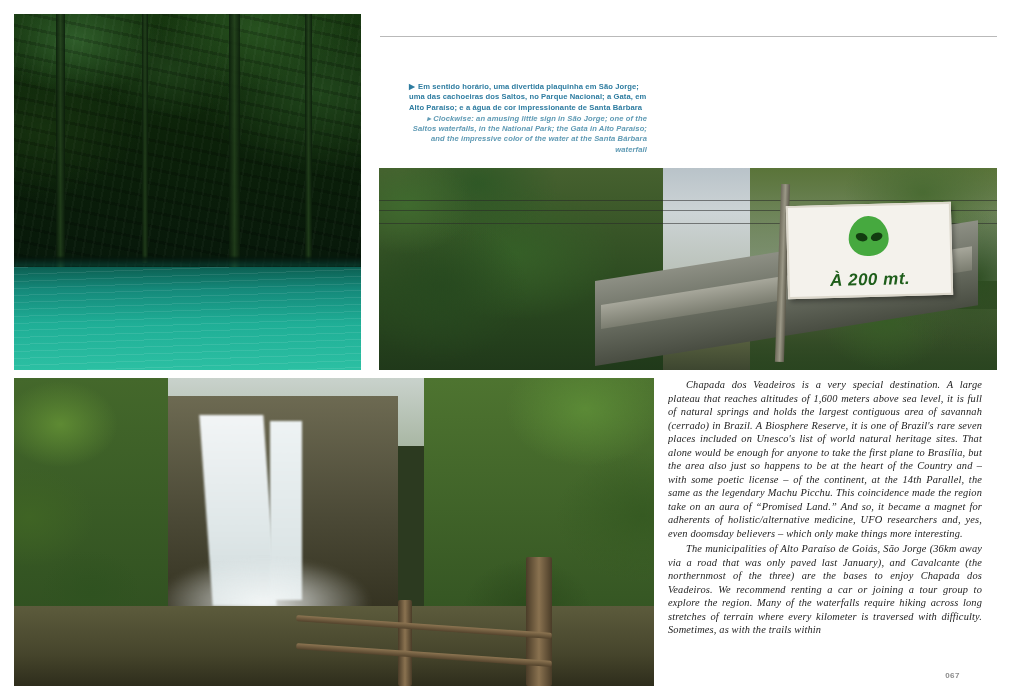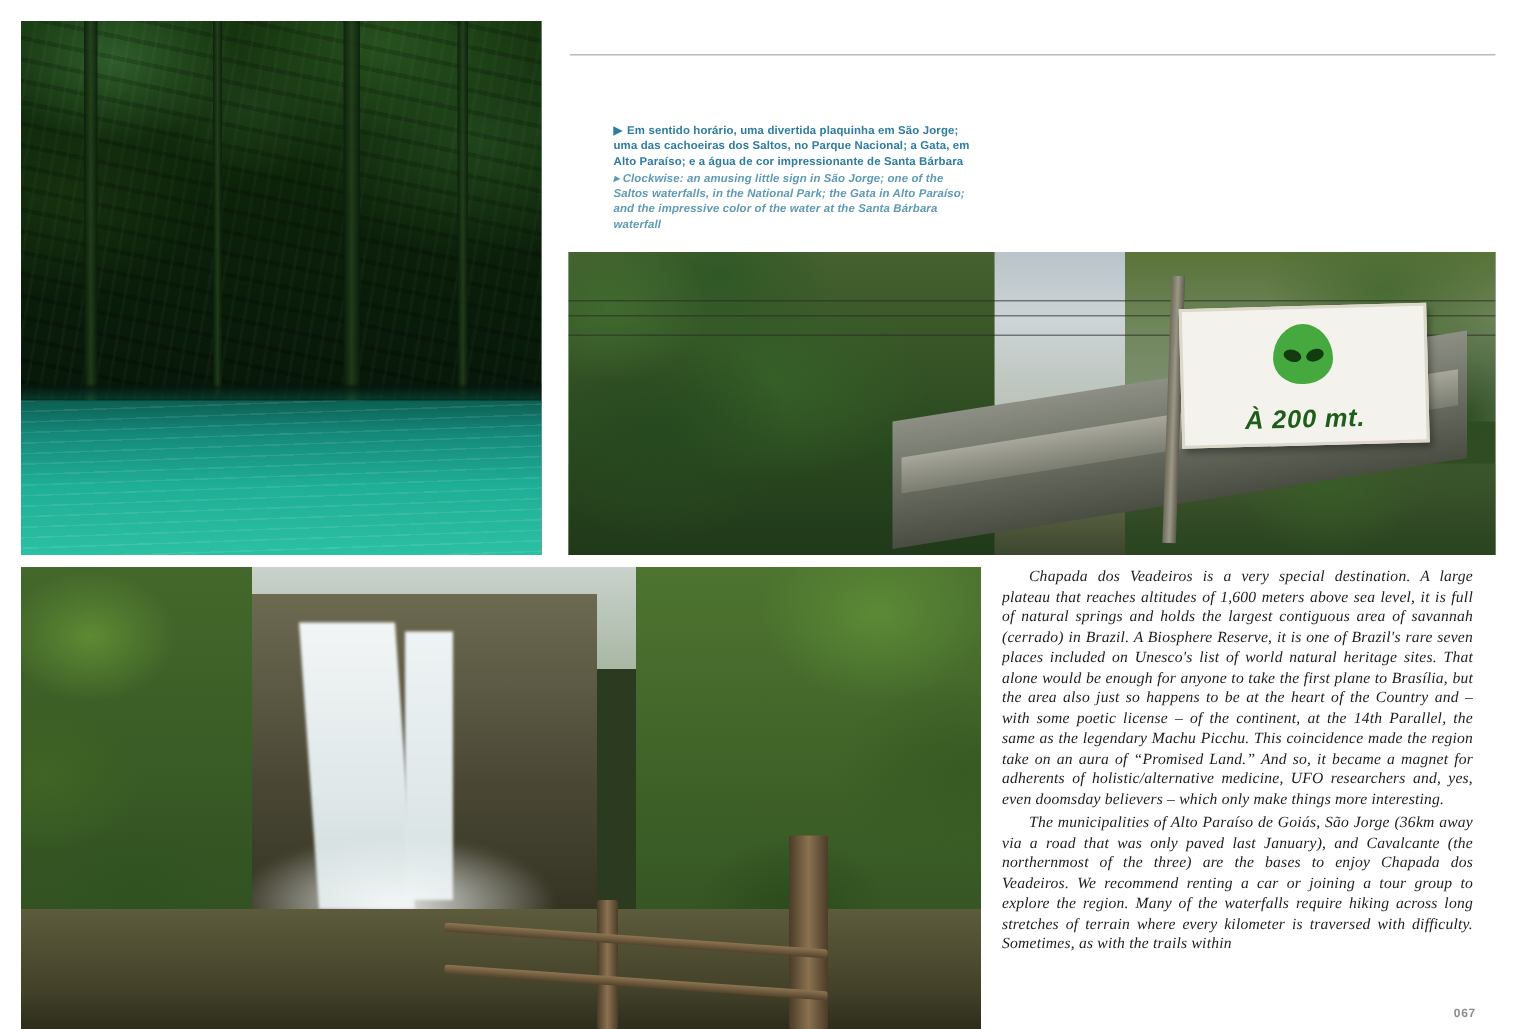--- a/index.html
+++ b/index.html
@@ -13,21 +13,20 @@
     position: relative;
     overflow: hidden;
     font-family: "Liberation Serif", serif;
   }
   .page {
     position: absolute;
     left: 0; top: 0;
     width: 976px;
     height: 686px;
     background: #ffffff;
-    padding-left: 24px;
   }
 
   
   .top-rule {
     position: absolute;
     left: 380px;
     top: 36px;
     width: 617px;
     height: 1px;
     background: #b9b9b9;
@@ -101,20 +100,21 @@
     font-weight: bold;
     letter-spacing: .1px;
   }
   .caption .pt { color: #2e7ca0; display: block; }
   .caption .en {
     display: block;
     color: #5f9ab4;
     font-style: italic;
     font-weight: bold;
     margin-top: 1px;
+    text-align: right;
   }
   .caption .arrow { letter-spacing: 1px; }
 
   
   .photo-sign {
     position: absolute;
     left: 379px;
     top: 168px;
     width: 618px;
     height: 202px;

